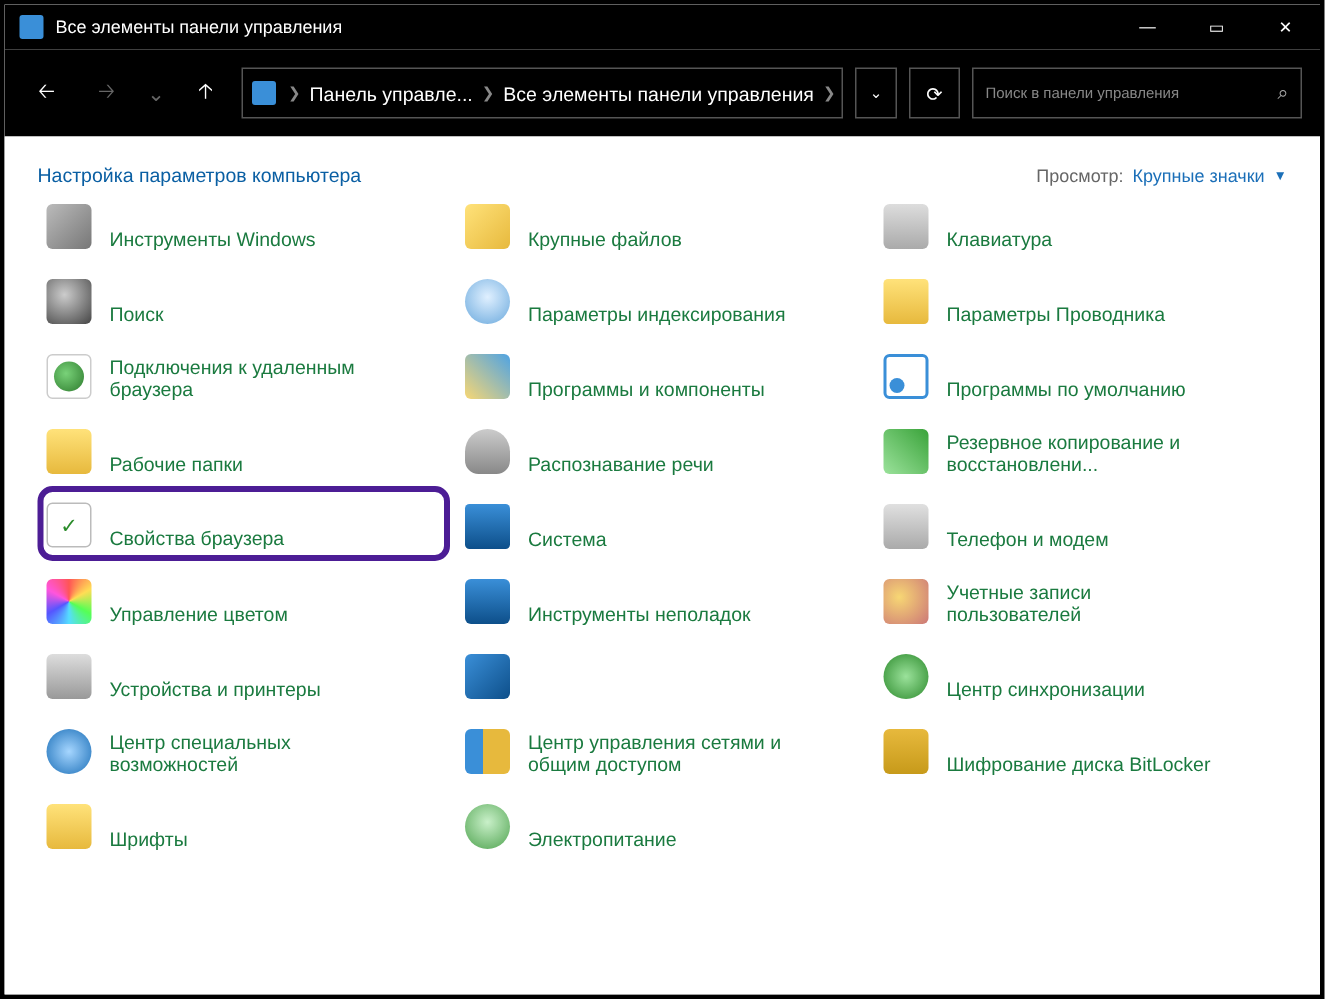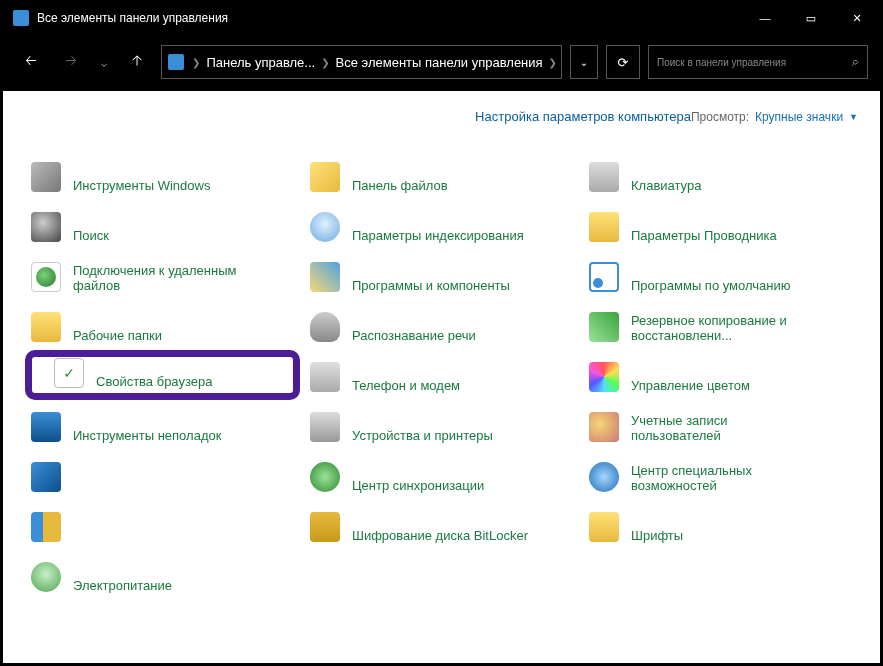--- a/index.html
+++ b/index.html
@@ -16,30 +16,30 @@
   .addrwrap .sep{color:#888;padding:0 6px;font-size:10px}
   .addrwrap .crumb{white-space:nowrap}
   .addrwrap .cicon{width:16px;height:16px;display:inline-block;background:#3a8fd8;border-radius:2px;margin-right:2px;flex:none}
   .dropbtn{width:28px;height:34px;border:1px solid #555;display:flex;align-items:center;justify-content:center;color:#fff;font-size:10px}
   .refreshbtn{width:34px;height:34px;border:1px solid #555;display:flex;align-items:center;justify-content:center;color:#fff;font-size:13px}
   .searchwrap{width:220px;height:34px;border:1px solid #555;display:flex;align-items:center;padding:0 8px;gap:8px}
   .searchwrap input{flex:1;background:transparent;border:none;outline:none;color:#0f766e;font-size:10px}
   .searchwrap input::placeholder{color:#888}
   .searchwrap .sicon{color:#aaa;font-size:13px}
   .content{padding:18px 22px;height:calc(100% - 88px);overflow:auto;background:#fff}
-  .heading-row{display:flex;justify-content:flex-end;align-items:center;margin-bottom:26px}
+  .heading-row{display:flex;justify-content:space-between;align-items:center;}
   .heading{color:#0a5fa3;font-size:13px;font-weight:400}
   .viewsel{font-size:12px;color:#666;display:flex;align-items:center;gap:6px}
   .viewsel .vlink{color:#1b6fb8}
   .viewsel .vchev{color:#1b6fb8;font-size:9px}
   .grid{display:grid;grid-template-columns:repeat(3,1fr);gap:0;column-gap:4px}
   .item{display:flex;align-items:flex-end;gap:10px;padding:6px 4px;height:50px}
   .item .ic{width:34px;height:34px;flex:none;display:flex;align-items:center;justify-content:center;font-size:22px}
   .item .lbl{color:#1a7a3f;font-size:13px;line-height:1.2;max-width:180px}
-  .item.hl{border:7px solid #4c1d95;border-radius:10px;padding:3px 20px}
+  .item.hl{border:4px solid #4c1d95;border-radius:10px;padding:3px 0}
   
   .pic{width:30px;height:30px;border-radius:4px;position:relative}
   .pic::after{content:"";position:absolute;inset:4px;border-radius:3px}
   
   .i-tool{background:linear-gradient(135deg,#bbb,#777)}
   .i-hist{background:linear-gradient(135deg,#ffe27a,#e7b93d)}
   .i-kbd{background:linear-gradient(180deg,#ddd,#aaa)}
   .i-mouse{background:radial-gradient(circle at 40% 35%,#ccc,#444)}
   .i-task{background:#fff;border:1px solid #bbb}
   .i-task::after{background:repeating-linear-gradient(180deg,#3a8fd8 0 3px,transparent 3px 8px)}
@@ -115,21 +115,21 @@
       <div class="item">
         <div class="ic">
           <div class="pic i-tool"></div>
         </div>
         <div class="lbl">Инструменты Windows</div>
       </div>
       <div class="item">
         <div class="ic">
           <div class="pic i-hist"></div>
         </div>
-        <div class="lbl">Панель файлов</div>
+        <div class="lbl">Крупные файлов</div>
       </div>
       <div class="item">
         <div class="ic">
           <div class="pic i-kbd"></div>
         </div>
         <div class="lbl">Клавиатура</div>
       </div>
       <div class="item">
         <div class="ic">
           <div class="pic i-mouse"></div>
@@ -145,21 +145,21 @@
       <div class="item">
         <div class="ic">
           <div class="pic i-folder"></div>
         </div>
         <div class="lbl">Параметры Проводника</div>
       </div>
       <div class="item">
         <div class="ic">
           <div class="pic i-rdp"></div>
         </div>
-        <div class="lbl">Подключения к удаленным файлов</div>
+        <div class="lbl">Подключения к удаленным браузера</div>
       </div>
       <div class="item">
         <div class="ic">
           <div class="pic i-prog"></div>
         </div>
         <div class="lbl">Программы и компоненты</div>
       </div>
       <div class="item">
         <div class="ic">
           <div class="pic i-defapp"></div>
@@ -185,69 +185,76 @@
         <div class="lbl">Резервное копирование и восстановлени...</div>
       </div>
       <div class="item hl">
         <div class="ic">
           <div class="pic i-browser"></div>
         </div>
         <div class="lbl">Свойства браузера</div>
       </div>
       <div class="item">
         <div class="ic">
+          <div class="pic i-system"></div>
+        </div>
+        <div class="lbl">Система</div>
+      </div>
+      <div class="item">
+        <div class="ic">
           <div class="pic i-phone"></div>
         </div>
         <div class="lbl">Телефон и модем</div>
       </div>
       <div class="item">
         <div class="ic">
           <div class="pic i-color"></div>
         </div>
         <div class="lbl">Управление цветом</div>
       </div>
       <div class="item">
         <div class="ic">
           <div class="pic i-trouble"></div>
         </div>
         <div class="lbl">Инструменты неполадок</div>
       </div>
       <div class="item">
         <div class="ic">
+          <div class="pic i-users"></div>
+        </div>
+        <div class="lbl">Учетные записи пользователей</div>
+      </div>
+      <div class="item">
+        <div class="ic">
           <div class="pic i-printer"></div>
         </div>
         <div class="lbl">Устройства и принтеры</div>
       </div>
       <div class="item">
         <div class="ic">
-          <div class="pic i-users"></div>
-        </div>
-        <div class="lbl">Учетные записи пользователей</div>
-      </div>
-      <div class="item">
-        <div class="ic">
           <div class="pic i-security"></div>
         </div>
       </div>
       <div class="item">
         <div class="ic">
           <div class="pic i-sync"></div>
         </div>
         <div class="lbl">Центр синхронизации</div>
       </div>
       <div class="item">
         <div class="ic">
           <div class="pic i-access"></div>
         </div>
         <div class="lbl">Центр специальных возможностей</div>
       </div>
       <div class="item">
         <div class="ic">
           <div class="pic i-network"></div>
         </div>
+        <div class="lbl">Центр управления сетями и общим доступом</div>
       </div>
       <div class="item">
         <div class="ic">
           <div class="pic i-bitlocker"></div>
         </div>
         <div class="lbl">Шифрование диска BitLocker</div>
       </div>
       <div class="item">
         <div class="ic">
           <div class="pic i-fonts"></div>

